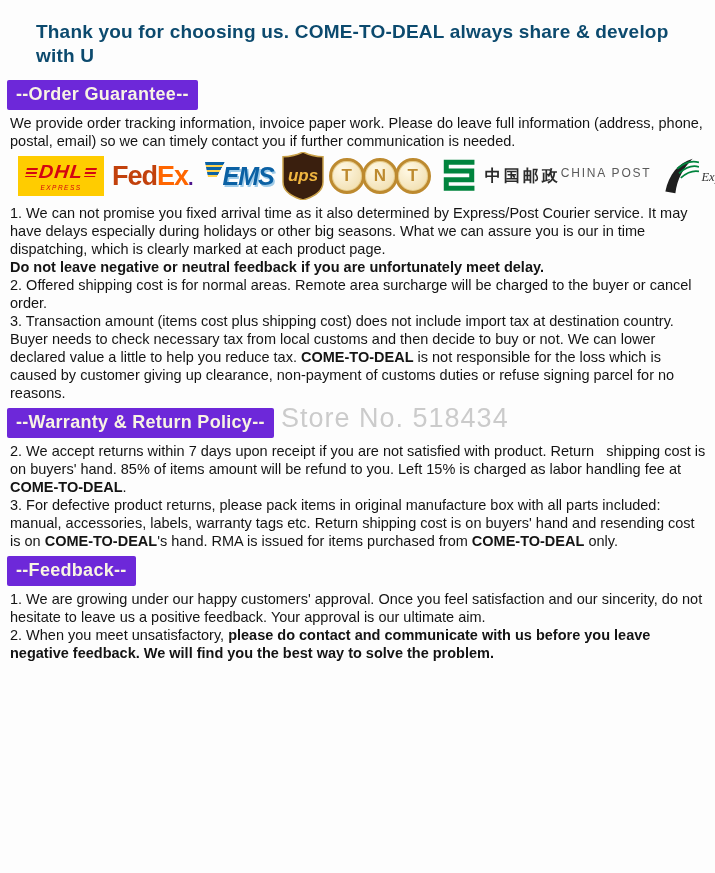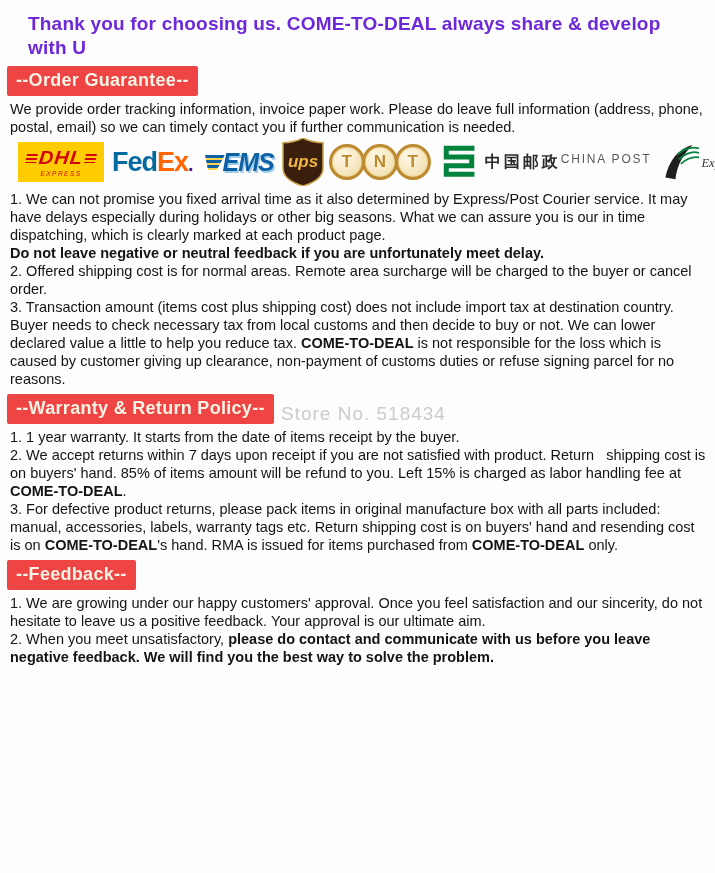--- a/index.html
+++ b/index.html
@@ -2,30 +2,30 @@
 <html><head>
 <meta charset="utf-8">
 <style>
   html,body{margin:0;padding:0;}
   body{
     width:715px;height:873px;background:#fdfdfd;overflow:hidden;position:relative;
     font-family:"Liberation Sans",sans-serif;color:#141414;
   }
   .watermark{
     position:absolute;left:281px;top:403px;z-index:0;
-    font-size:19px;color:#c3c3c3;opacity:.85;letter-spacing:1px;white-space:nowrap;
+    font-size:27px;color:#c3c3c3;opacity:.85;letter-spacing:1px;white-space:nowrap;
   }
   .content{position:relative;z-index:1;}
   .title{
-    margin:4px;padding:8px 16px 0 24px;font-size:19px;line-height:24px;
-    font-weight:bold;color:#6d28d9;letter-spacing:.2px;
+    margin:12px;padding:8px 16px 0 24px;font-size:19px;line-height:24px;
+    font-weight:bold;color:#0c4a6e;letter-spacing:.2px;
   }
   .header-row{margin:6px 0 4px 0;padding-left:7px;}
   .sec-header{
-    display:inline-block;background:#ef4444;color:#f8f3e4;
+    display:inline-block;background:#6d28d9;color:#f8f3e4;
     font-size:18px;font-weight:bold;letter-spacing:.3px;
     padding:4px 9px 5px 9px;border-radius:2px;
   }
   .content p{
     margin:0;padding:0 8px 0 10px;font-size:14.5px;line-height:18px;
     white-space:pre-wrap;
   }
   .bold-line,.brand,.bold-seg{font-weight:bold;}
   
   .logos-row{display:flex;align-items:center;gap:8px;padding:3px 12px 5px 18px;height:46px;}
@@ -33,25 +33,25 @@
   .logo-dhl{background:#ffcc00;width:86px;height:40px;display:flex;flex-direction:column;
     align-items:center;justify-content:center;flex:none;}
   .dhl-row{display:flex;align-items:center;}
   .dhl-stripe{width:11px;height:9px;margin:0 3px;transform:skewX(-12deg);
     background:repeating-linear-gradient(to bottom,#d40511 0 2px,transparent 2px 4px);}
   .dhl-word{color:#d40511;font-weight:bold;font-style:italic;font-size:19px;
     letter-spacing:1px;transform:scaleX(1.05) skewX(-6deg);}
   .dhl-sub{color:#d40511;font-size:6.5px;font-style:italic;letter-spacing:1.5px;margin-top:1px;}
   
   .logo-fedex{font-size:27px;font-weight:bold;letter-spacing:-1px;flex:none;}
-  .fedex-fed{color:#0369a1;}
+  .fedex-fed{color:#c2410c;}
   .fedex-ex{color:#ff6600;}
   .fedex-dot{color:#4d148c;font-size:20px;}
   
-  .logo-ems{display:flex;align-items:center;flex:none;}
+  .logo-ems{display:flex;flex:none;}
   .ems-stripes{display:inline-block;width:20px;height:15px;margin-right:2px;
     transform:skewX(-28deg);
     background:repeating-linear-gradient(to bottom,#0b61a4 0 3px,#ffd24d 3px 5px);
     clip-path:polygon(0 0,100% 0,100% 100%,55% 100%);}
   .ems-word{color:#0b61a4;font-size:25px;font-weight:bold;font-style:italic;
     letter-spacing:-1px;text-shadow:1.5px 1.5px 0 #9fcbe8;}
   
   .logo-ups{flex:none;}
   
   .logo-tnt{display:flex;align-items:center;flex:none;}
@@ -130,21 +130,20 @@
       </div>
     </div>
   </div>
 
   <p>1. We can not promise you fixed arrival time as it also determined by Express/Post Courier service. It may have delays especially during holidays or other big seasons. What we can assure you is our in time dispatching, which is clearly marked at each product page.</p>
   <p class="bold-line">Do not leave negative or neutral feedback if you are unfortunately meet delay.</p>
   <p>2. Offered shipping cost is for normal areas. Remote area surcharge will be charged to the buyer or cancel order.</p>
   <p><span>3. Transaction amount (items cost plus shipping cost) does not include import tax at destination country. Buyer needs to check necessary tax from local customs and then decide to buy or not. We can lower declared value a little to help you reduce tax. </span><span class="brand">COME-TO-DEAL</span><span> is not responsible for the loss which is caused by customer giving up clearance, non-payment of customs duties or refuse signing parcel for no reasons.</span></p>
 
   <div class="header-row"><span class="sec-header">--Warranty &amp; Return Policy--</span></div>
-  <p>1. 1 year warranty. It starts from the date of items receipt by the buyer.</p>
   <p><span>2. We accept returns within 7 days upon receipt if you are not satisfied with product. Return   shipping cost is on buyers' hand. 85% of items amount will be refund to you. Left 15% is charged as labor handling fee at </span><span class="brand">COME-TO-DEAL</span><span>.</span></p>
   <p><span>3. For defective product returns, please pack items in original manufacture box with all parts included: manual, accessories, labels, warranty tags etc. Return shipping cost is on buyers' hand and resending cost is on </span><span class="brand">COME-TO-DEAL</span><span>'s hand. RMA is issued for items purchased from </span><span class="brand">COME-TO-DEAL</span><span> only.</span></p>
 
   <div class="header-row"><span class="sec-header">--Feedback--</span></div>
   <p>1. We are growing under our happy customers' approval. Once you feel satisfaction and our sincerity, do not hesitate to leave us a positive feedback. Your approval is our ultimate aim.</p>
   <p><span>2. When you meet unsatisfactory, </span><span class="bold-seg">please do contact and communicate with us before you leave negative feedback. We will find you the best way to solve the problem.</span></p>
 
 </div>
 
 </body></html>

